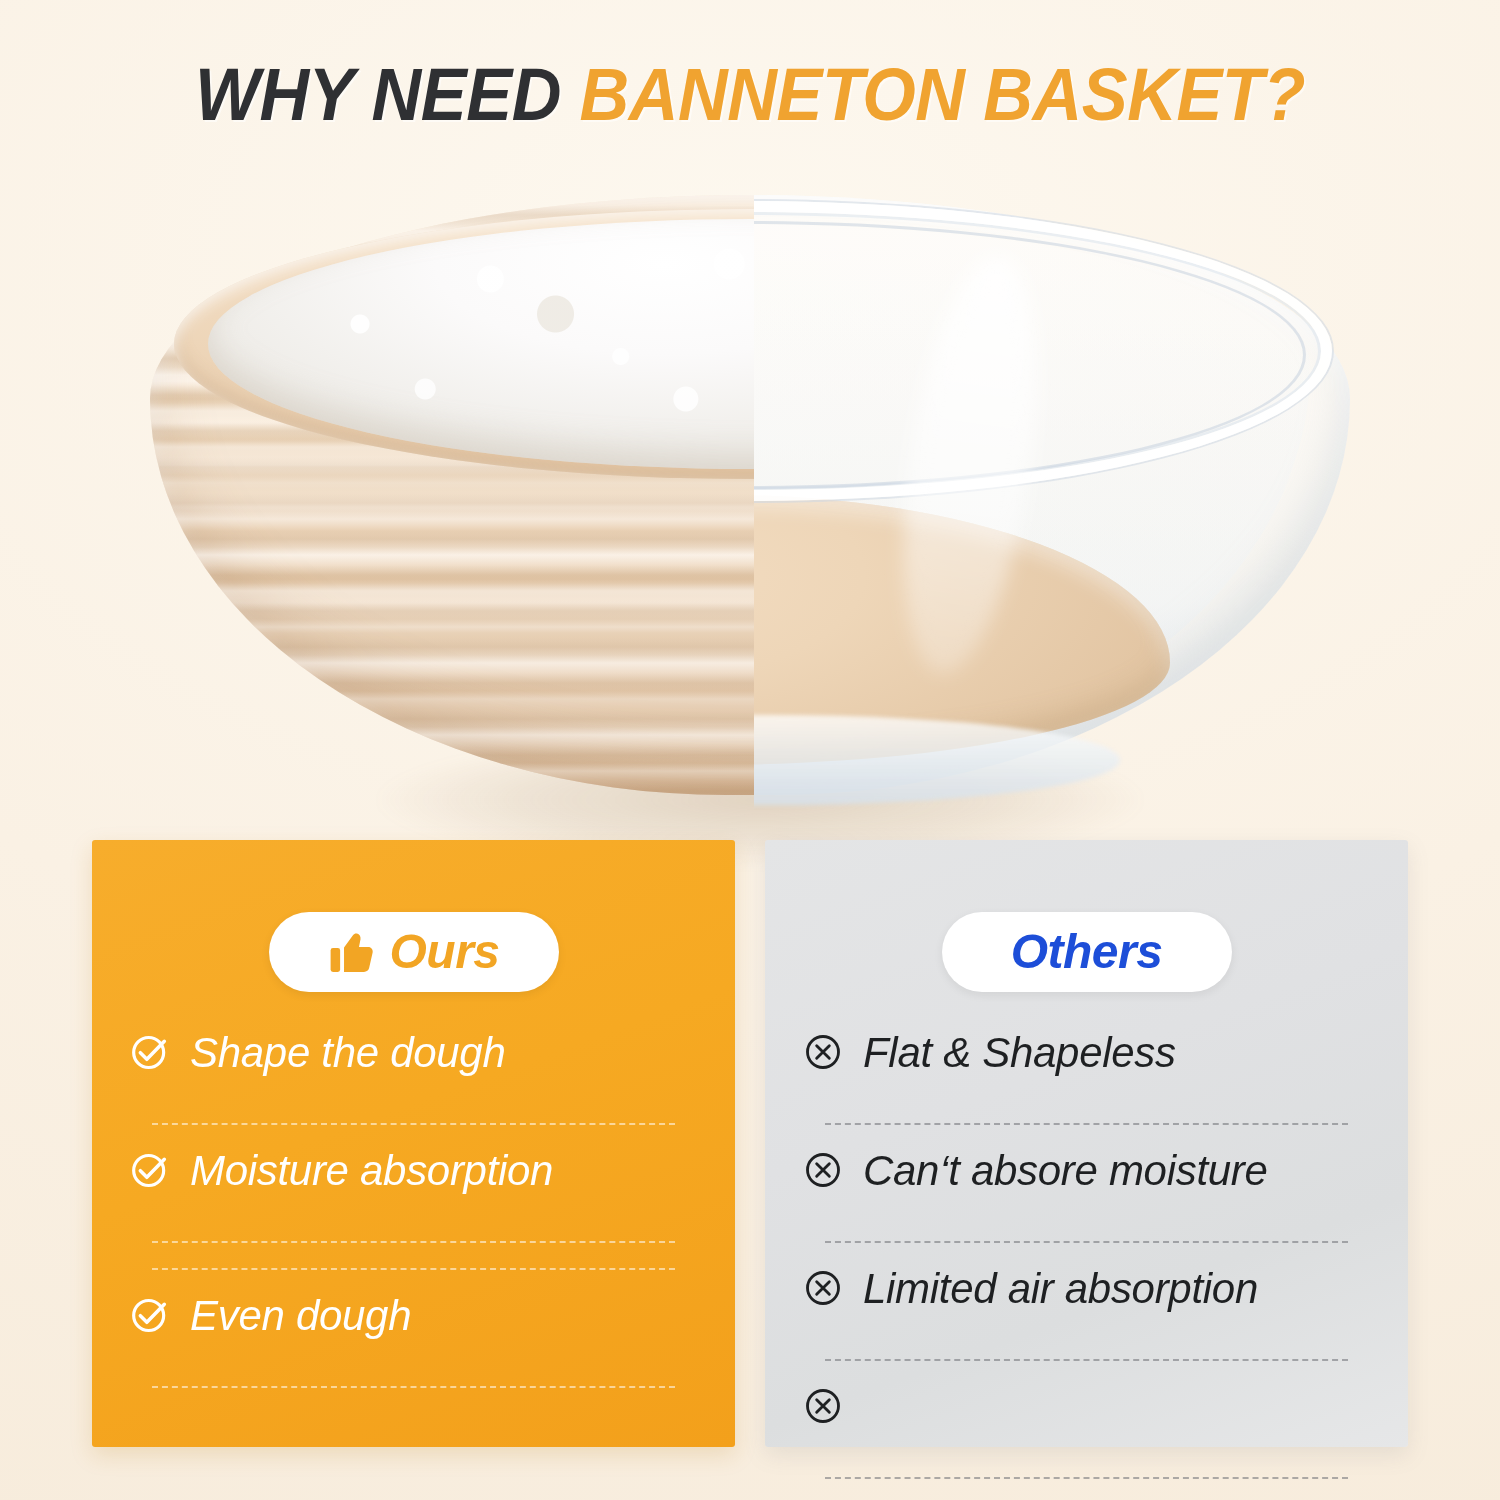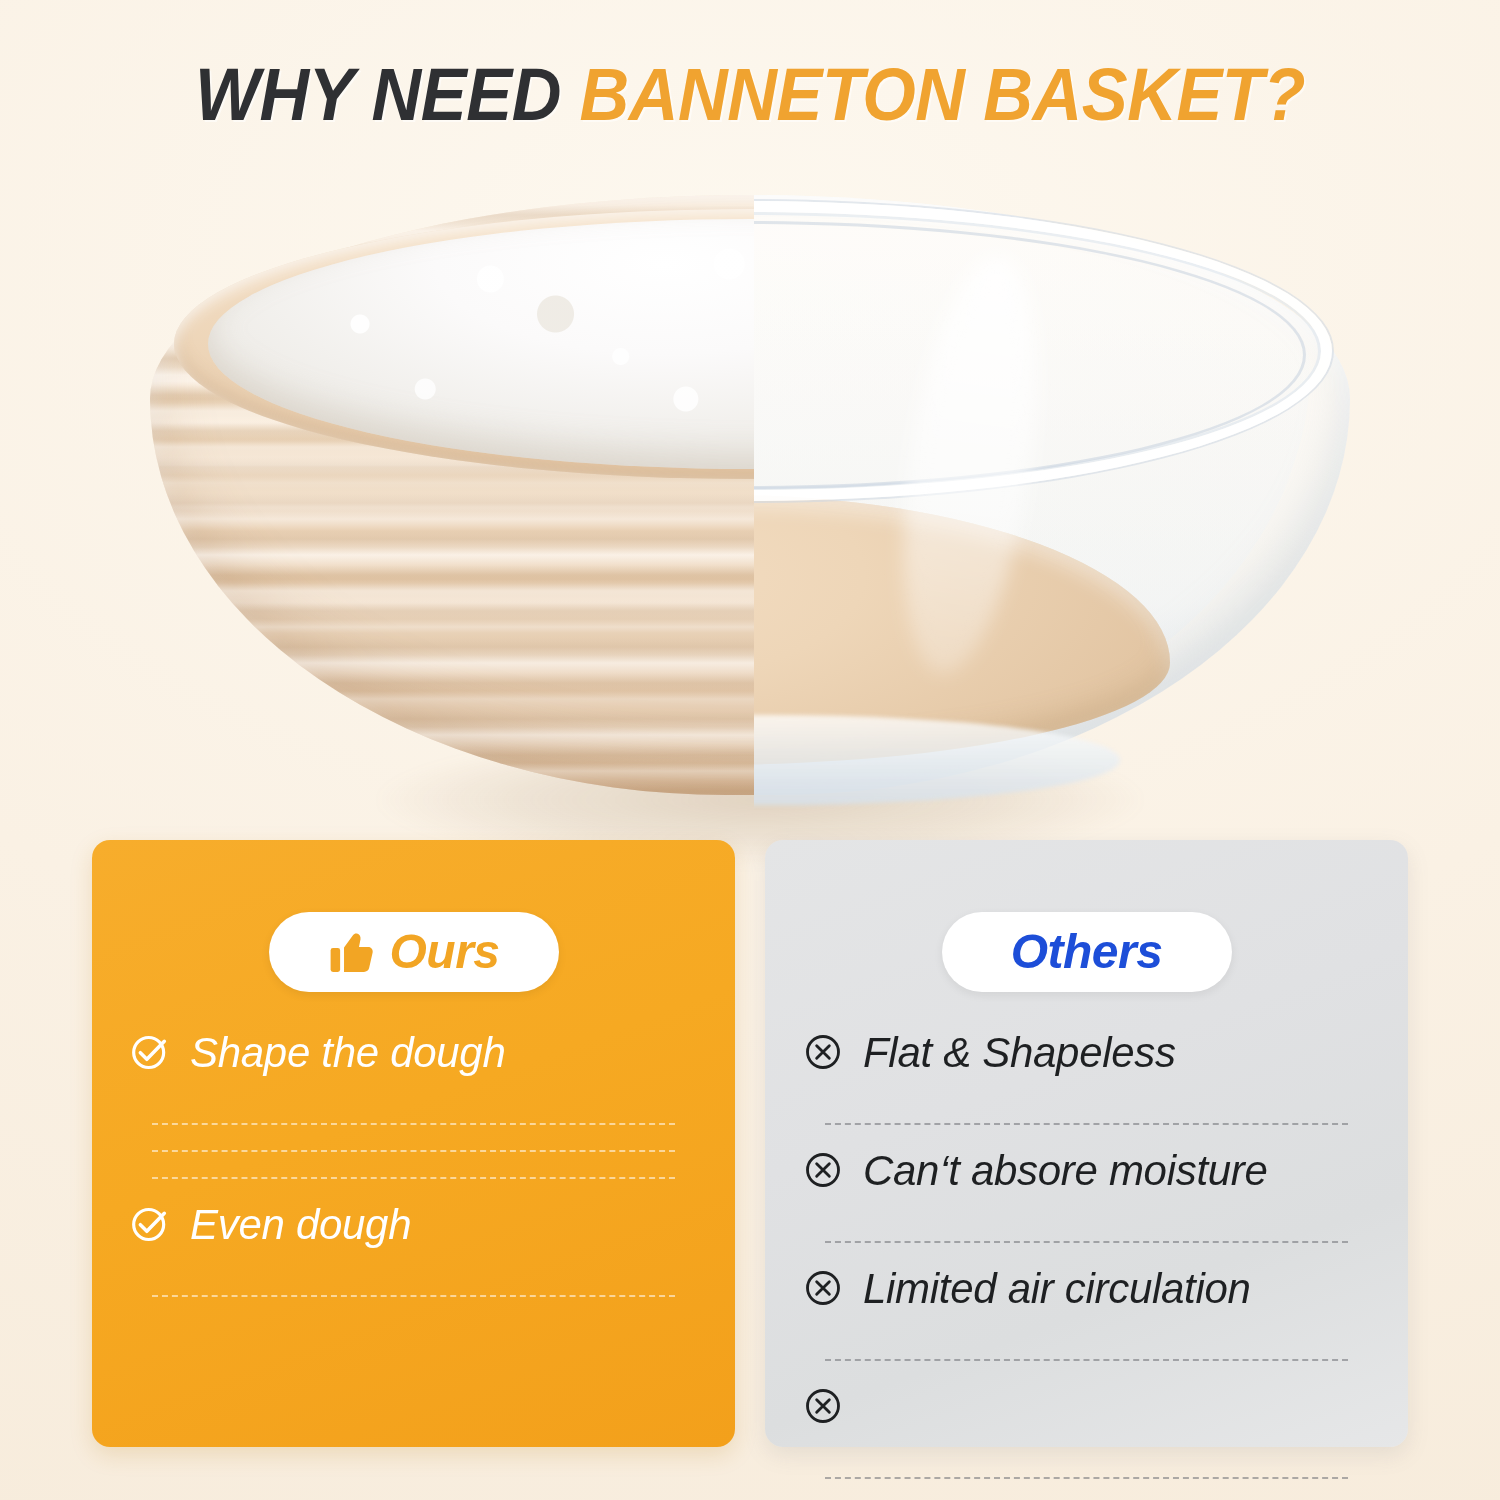--- a/index.html
+++ b/index.html
@@ -178,21 +178,21 @@
     background:linear-gradient(180deg, rgba(255,255,255,.75), rgba(214,224,233,.85));
     filter:blur(2px);
   }
 
   
   .panels{
     position:absolute;left:0;top:840px;width:1500px;height:615px;
   }
   .panel{
     position:absolute;top:0;width:643px;height:607px;
-    border-radius:18px;
+    border-radius:3px;
     box-sizing:border-box;
     padding:0 58px;
   }
   .panel-ours{
     left:92px;
     background:linear-gradient(160deg,#f7ad2c 0%,#f6a922 45%,#f3a01b 100%);
     box-shadow:0 8px 22px rgba(190,130,20,.18);
   }
   .panel-others{
     left:765px;
@@ -295,20 +295,27 @@
 
         <div class="row">
           <svg class="row-icon" viewBox="0 0 24 24" aria-hidden="true">
             <circle cx="11.2" cy="12.3" r="9" fill="none" stroke="#ffffff" stroke-width="1.9"></circle>
             <path d="M6.2 12.4l3.9 4.0L20.6 5.6" fill="none" stroke="#ffffff" stroke-width="2.1" stroke-linecap="round" stroke-linejoin="round"></path>
           </svg>
           <span class="row-label">Shape the dough</span>
         </div>
         <div class="sep"></div>
 
+        <div class="row">
+          <svg class="row-icon" viewBox="0 0 24 24" aria-hidden="true">
+            <circle cx="11.2" cy="12.3" r="9" fill="none" stroke="#ffffff" stroke-width="1.9"></circle>
+            <path d="M6.2 12.4l3.9 4.0L20.6 5.6" fill="none" stroke="#ffffff" stroke-width="2.1" stroke-linecap="round" stroke-linejoin="round"></path>
+          </svg>
+          <span class="row-label">Moisture absorption</span>
+        </div>
         <div class="sep"></div>
 
         <div class="sep"></div>
 
         <div class="row">
           <svg class="row-icon" viewBox="0 0 24 24" aria-hidden="true">
             <circle cx="11.2" cy="12.3" r="9" fill="none" stroke="#ffffff" stroke-width="1.9"></circle>
             <path d="M6.2 12.4l3.9 4.0L20.6 5.6" fill="none" stroke="#ffffff" stroke-width="2.1" stroke-linecap="round" stroke-linejoin="round"></path>
           </svg>
           <span class="row-label">Even dough</span>
@@ -341,21 +348,21 @@
           </svg>
           <span class="row-label">Can‘t absore moisture</span>
         </div>
         <div class="sep"></div>
 
         <div class="row">
           <svg class="row-icon" viewBox="0 0 24 24" aria-hidden="true">
             <circle cx="12" cy="12" r="9.3" fill="none" stroke="#1e2022" stroke-width="1.7"></circle>
             <path d="M8.2 8.2l7.6 7.6M15.8 8.2l-7.6 7.6" stroke="#1e2022" stroke-width="1.7" stroke-linecap="round"></path>
           </svg>
-          <span class="row-label">Limited air circulation</span>
+          <span class="row-label">Limited air absorption</span>
         </div>
         <div class="sep"></div>
 
         <div class="row">
           <svg class="row-icon" viewBox="0 0 24 24" aria-hidden="true">
             <circle cx="12" cy="12" r="9.3" fill="none" stroke="#1e2022" stroke-width="1.7"></circle>
             <path d="M8.2 8.2l7.6 7.6M15.8 8.2l-7.6 7.6" stroke="#1e2022" stroke-width="1.7" stroke-linecap="round"></path>
           </svg>
         </div>
         <div class="sep"></div>

